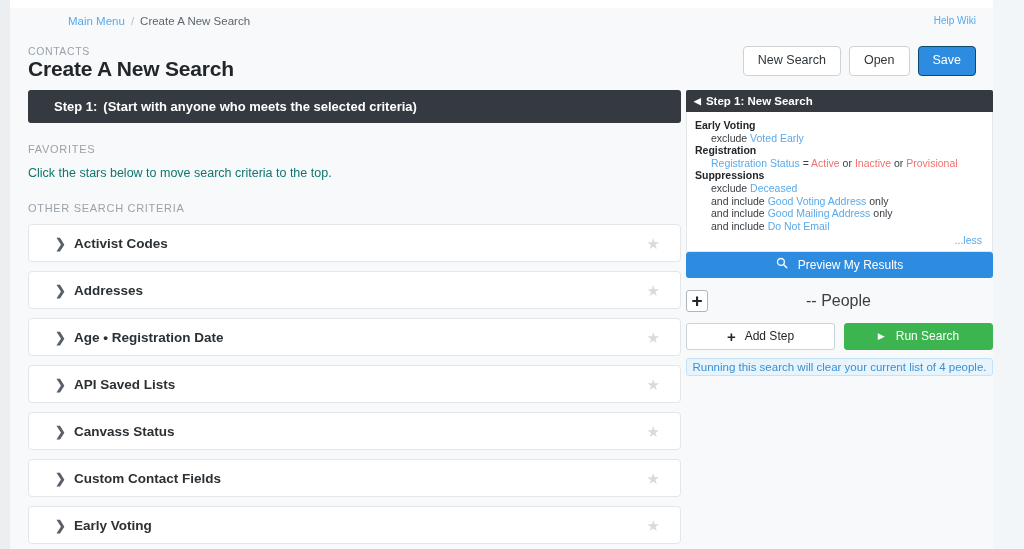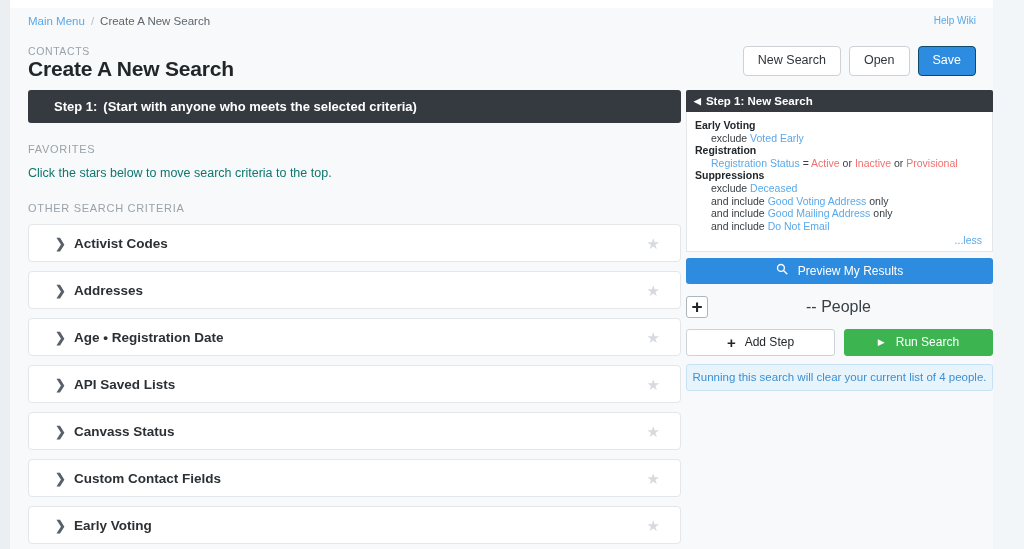--- a/index.html
+++ b/index.html
@@ -33,21 +33,21 @@
     left: 10px; top: 8px;
     width: 983px; height: 541px;
     background: #f7f9fa;
   }
 
   
   .breadcrumb {
     position: absolute; left: 18px; top: 7px;
     font-size: 11.5px; color: #5d666e; white-space: nowrap;
   }
-  .breadcrumb a { color: #5aa9ea; text-decoration: none; }
+  .breadcrumb a { color: #5aa9ea; text-decoration: none; margin-left: 40px; }
   .breadcrumb .sep { color: #b7bfc6; margin: 0 6px; }
 
   .help-wiki {
     position: absolute; right: 17px; top: 7px;
     font-size: 10px; color: #5aa9ea; text-decoration: none;
   }
 
   .eyebrow {
     position: absolute; left: 18px; top: 37px;
     font-size: 10.5px; letter-spacing: 0.6px;
@@ -145,21 +145,20 @@
     font-size: 10.5px; line-height: 12.6px;
     color: #3a4046;
   }
   .sum-group { font-weight: bold; color: #22272b; }
   .sum-line { padding-left: 16px; color: #3a4046; }
   .tok-blue { color: #5aa9ea; }
   .tok-red  { color: #f2706f; text-align: right; }
   .sum-less { text-align: right; color: #5aa9ea; font-size: 10.5px; padding: 2px 2px 0 0; cursor: pointer; }
 
   .preview-btn {
-    margin-top: 6px;
     background: #2d8ce0; color: #ffffff;
     border: none; border-radius: 3px;
     width: 100%; height: 26px;
     font-size: 12px; font-family: "Liberation Sans", sans-serif;
     display: flex; align-items: center; justify-content: center; gap: 10px;
     cursor: pointer;
   }
 
   .count-row {
     margin-top: 9px; height: 28px;
@@ -195,21 +194,21 @@
     color: #ffffff; font-size: 12px;
     font-family: "Liberation Sans", sans-serif;
     display: flex; align-items: center; justify-content: center; gap: 11px;
     cursor: pointer;
   }
   .run-btn .tri { font-size: 9px; line-height: 1; }
 
   .notice {
     margin-top: 8px;
     background: #e8f4fc; border: 1px solid #c6e2f5; border-radius: 3px;
-    height: 27px; display: flex; align-items: center; justify-content: center;
+    height: 18px; display: flex; align-items: center; justify-content: center;
     color: #3a8fd4; font-size: 11.5px;
   }
 </style>
 </head>
 <body>
 
 <div id="app">
 
   <div class="top-strip"></div>
   <div class="left-gutter"></div>

